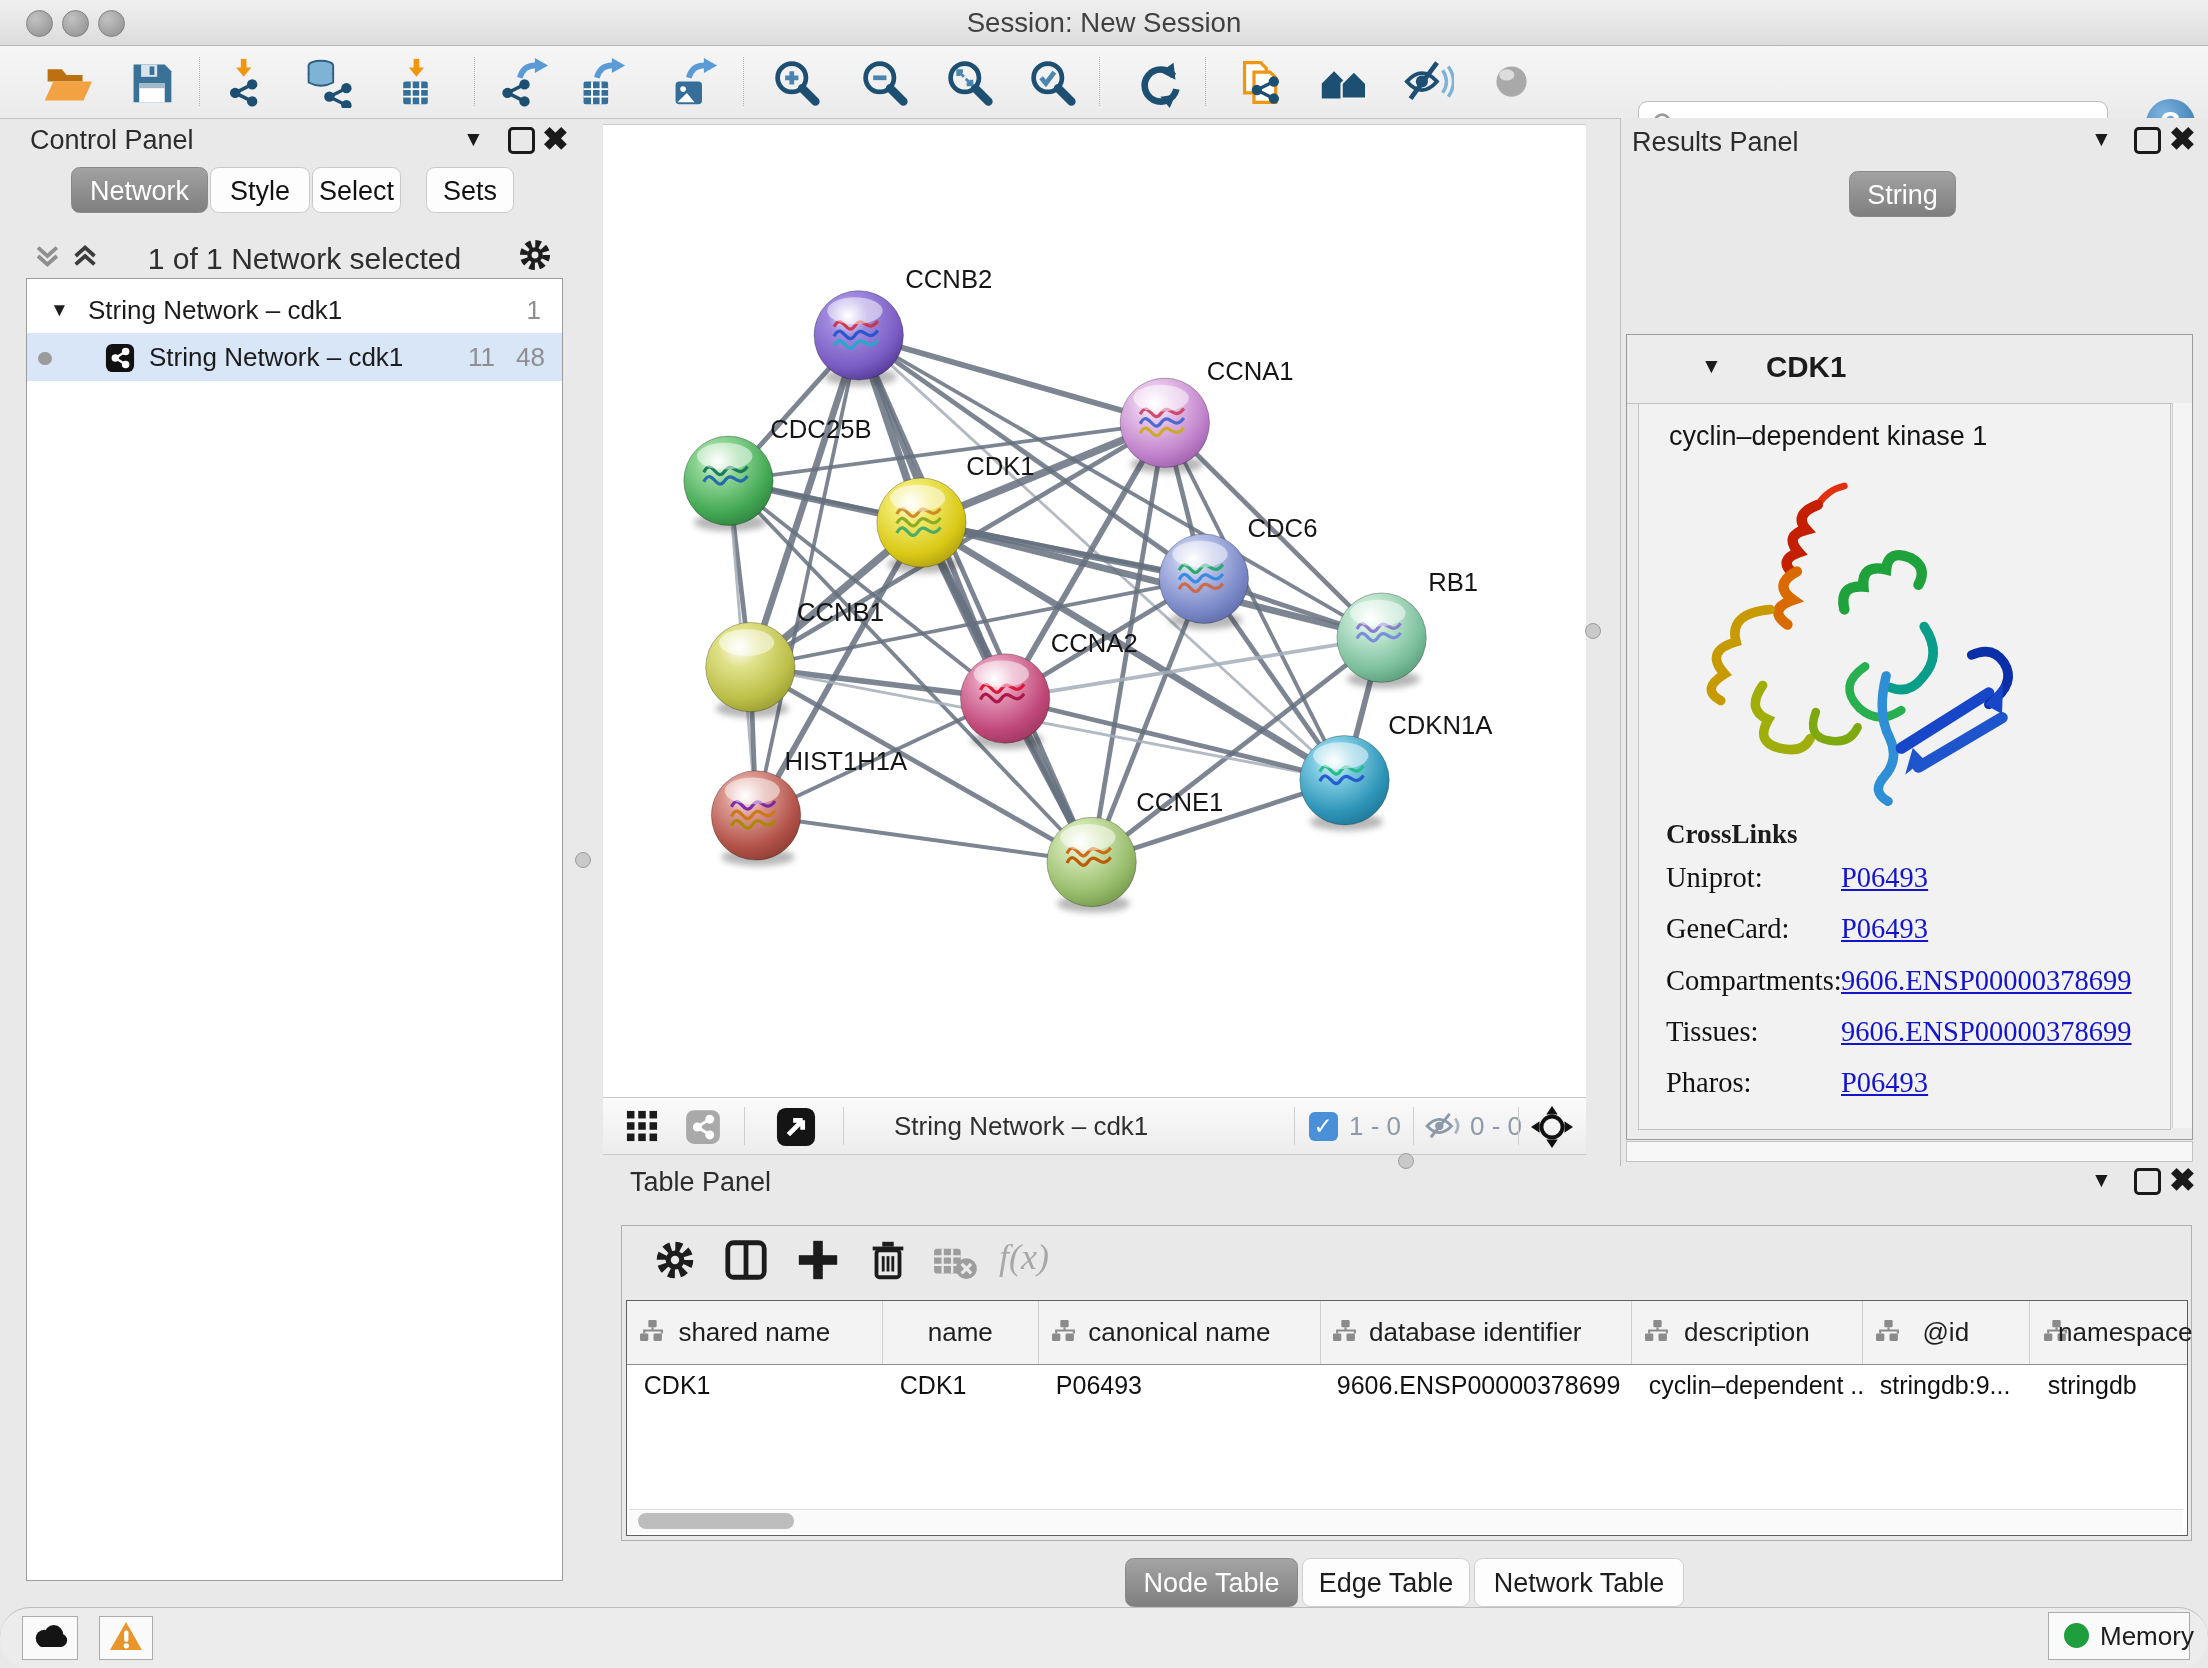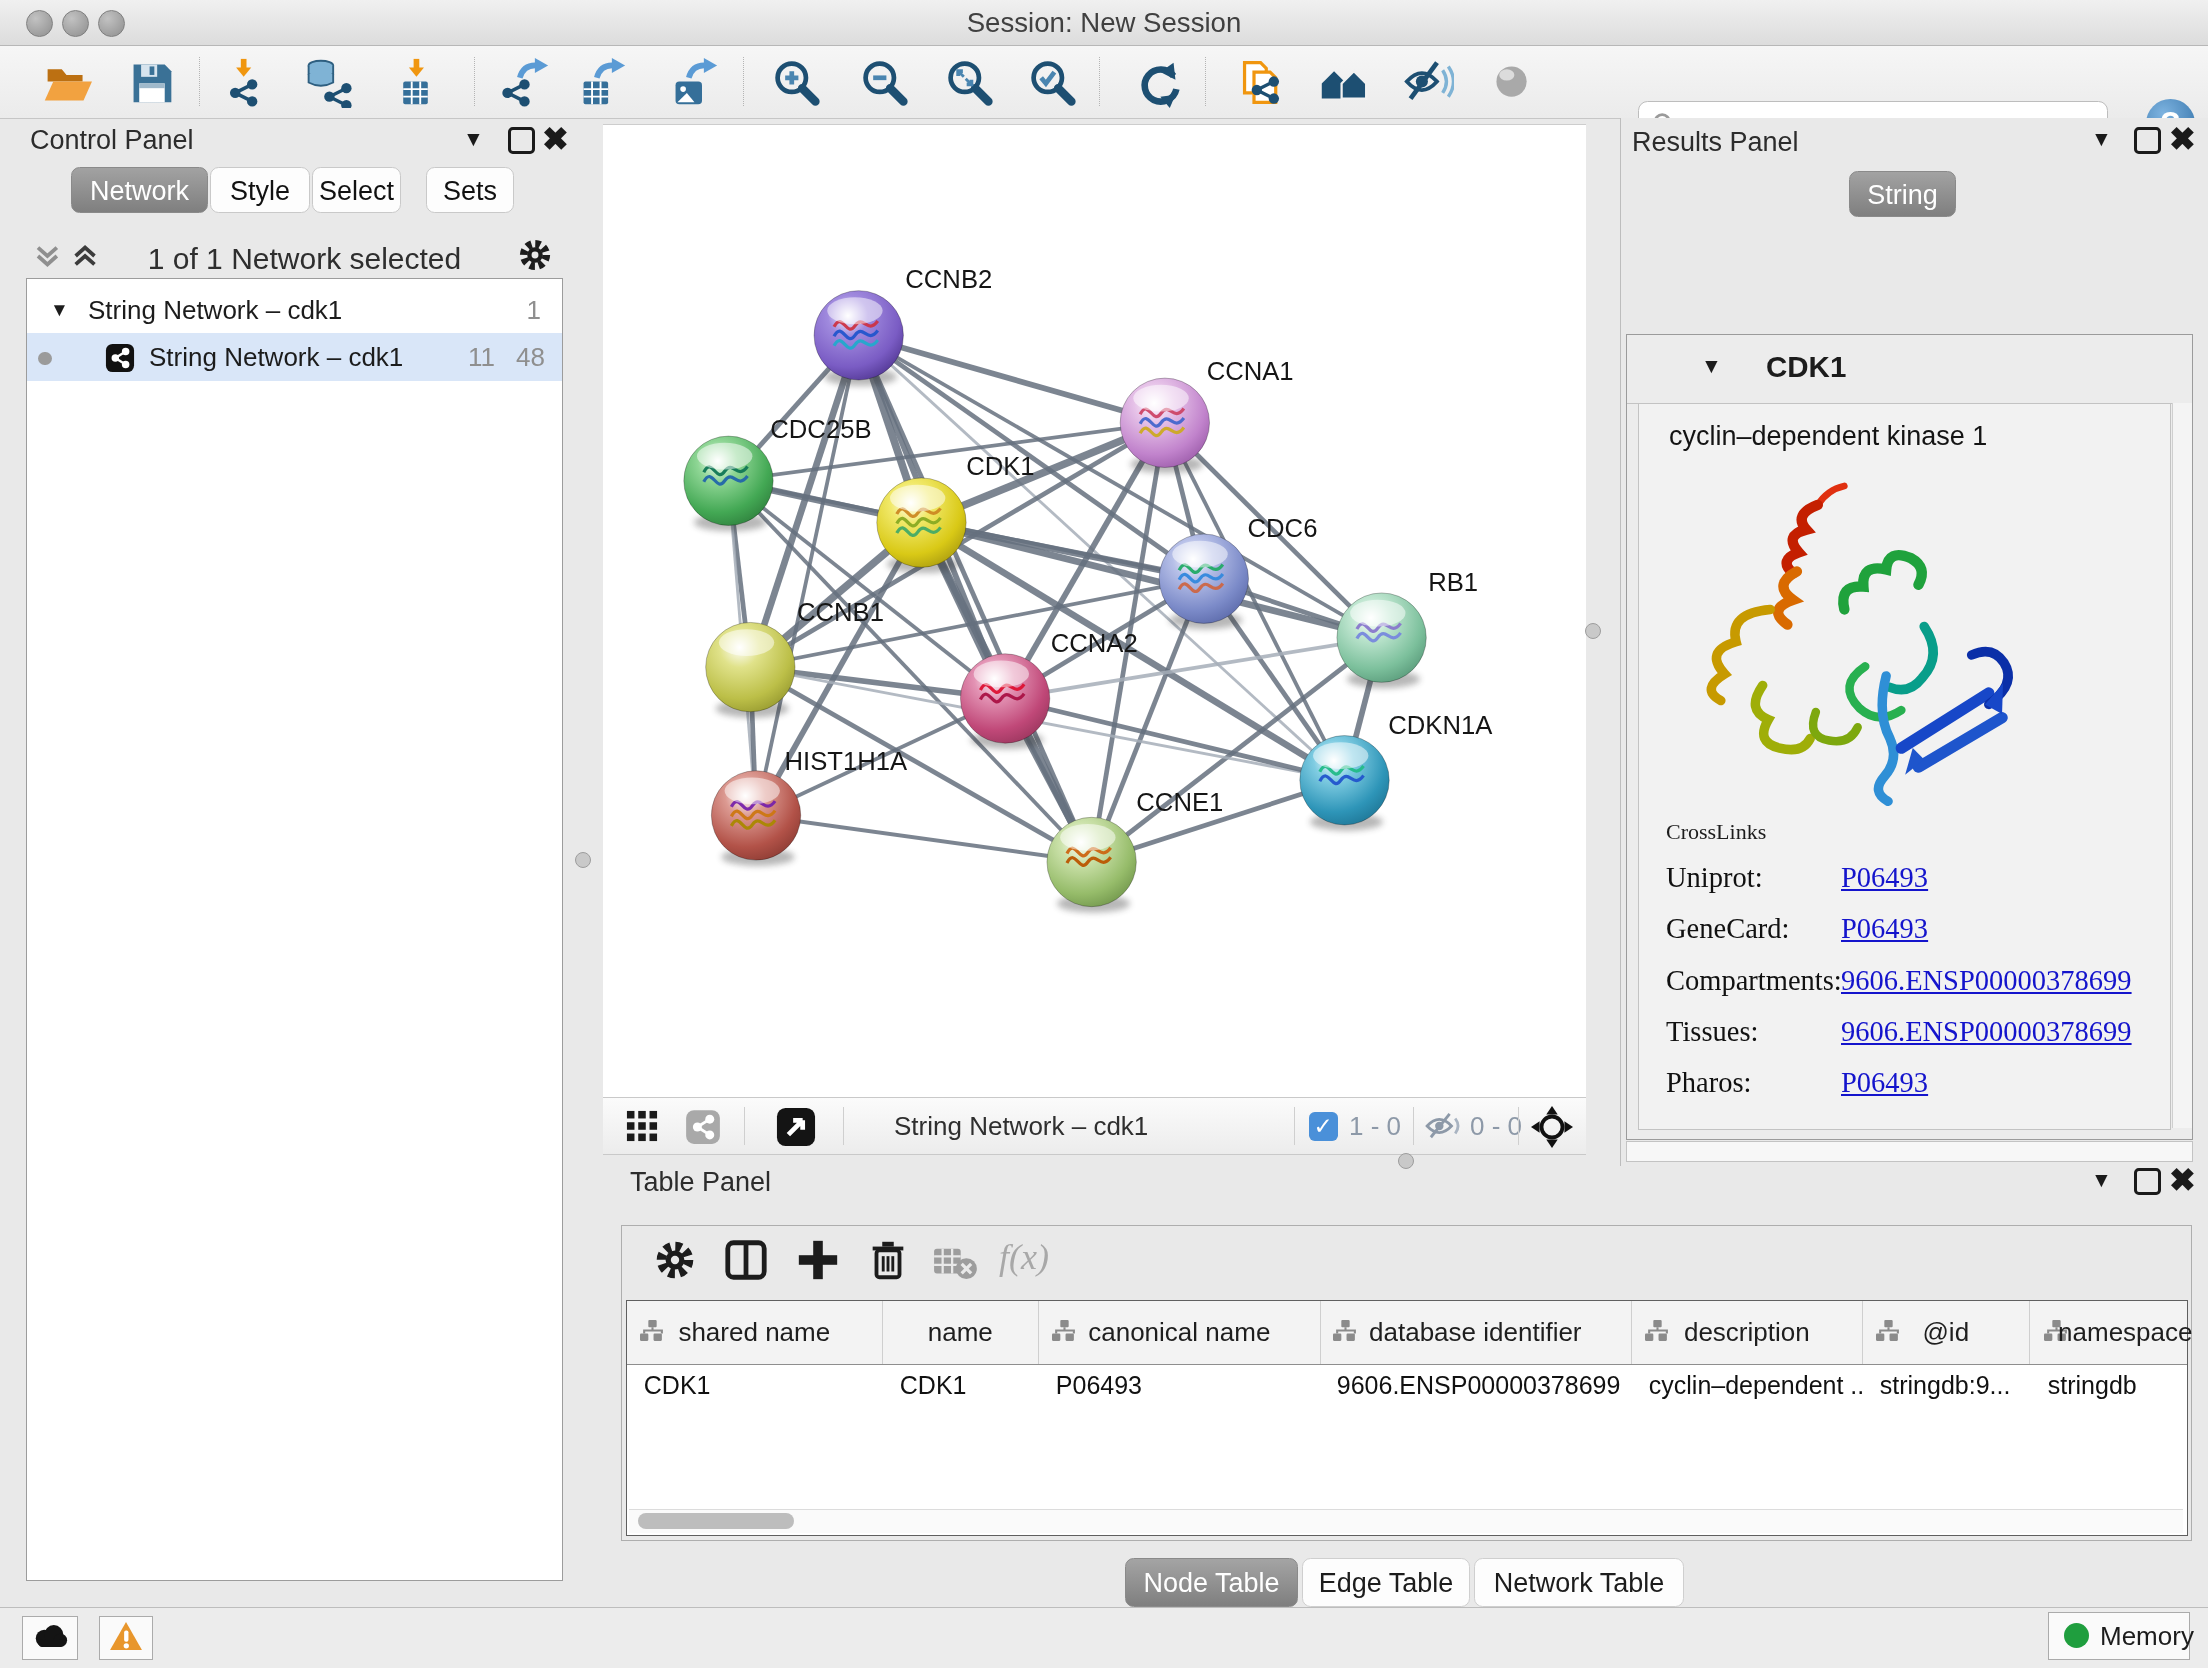--- a/index.html
+++ b/index.html
@@ -71,21 +71,21 @@
      font-size:26px;color:#1e1e1e;}
   .td-cell{position:absolute;top:70px;height:38px;font-size:25px;color:#111;padding-left:17px;box-sizing:border-box;
      overflow:hidden;white-space:nowrap;}
   #hscroll{position:absolute;left:1.9px;bottom:1.9px;width:1554px;height:23px;background:#fafafa;border-top:1px solid #dcdcdc;}
   #hthumb{position:absolute;left:9.5px;top:2.9px;width:156px;height:16px;border-radius:8.6px;background:#bdbdbd;}
   
   .bt-tab{position:absolute;top:1558px;height:49px;border-radius:8.6px;background:#fdfdfd;border:1px solid #cfcfcf;
      font-size:27px;text-align:center;line-height:49px;box-sizing:border-box;}
   .bt-tab.sel{background:linear-gradient(#a4a4a4,#7f7f7f);color:#fff;border:1px solid #8a8a8a;}
   
-  #statusbar{position:absolute;left:0;top:1607px;width:2208px;height:61px;background:#ececec;border-top:1.9px solid #bdbdbd;}
+  #statusbar{position:absolute;left:0;top:1607px;width:2208px;height:61px;background:#ececec;border-top:1.9px solid #bdbdbd;border-radius:30px;}
   .sb-btn{position:absolute;top:7.6px;height:42px;background:#fafafa;border:1.9px solid #ababab;}
   #memory-btn{position:absolute;left:2048px;top:3.8px;width:140px;height:46px;background:#fafafa;
      border:1.9px solid #ababab;font-size:26px;}
   .split-dot{position:absolute;width:14.3px;height:14.3px;border-radius:50%;background:#c9c9c9;border:1px solid #9d9d9d;}
   svg{display:block;}
 </style>
 </head>
 <body>
 
 <div id="app">
@@ -610,21 +610,21 @@
         <path d="M262 170 q20 30 -2 54 q-14 18 -34 10" stroke="#089e8a" stroke-width="10"></path>
         <path d="M222 222 q-10 40 4 66 q10 22 -6 40 q-14 16 4 26" stroke="#2f8fd6" stroke-width="10"></path>
         <path d="M238 298 L330 240" stroke="#1747c8" stroke-width="12"></path>
         <path d="M344 266 L256 318" stroke="#1e55cc" stroke-width="12"></path>
         <path d="M330 252 q30 -22 16 -44 q-12 -18 -34 -8" stroke="#0b2fa8" stroke-width="10"></path>
       </g>
       <polygon points="345,230 326,252 344,262" fill="#1747c8"></polygon>
       <polygon points="242,326 262,310 250,298" fill="#1e55cc"></polygon>
     </svg>
 
-    <div class="abs" style="left:27px;top:415px;font-family:'Liberation Serif',serif;font-size:22px;font-weight:normal">CrossLinks</div>
+    <div class="abs" style="left:27px;top:415px;font-family:'Liberation Serif',serif;font-size:27px;font-weight:bold">CrossLinks</div>
     <div id="crosslinks" class="abs" style="left:0;top:458px;width:100%;height:266px">
         <div class="xl-row" style="top: 0px; text-align: center;">
           <div class="xl-label" style="">Uniprot:</div>
           <a class="xl-value" href="#">P06493</a>
         </div>
         <div class="xl-row" style="top: 51px;">
           <div class="xl-label" style="">GeneCard:</div>
           <a class="xl-value" href="#">P06493</a>
         </div>
         <div class="xl-row" style="top: 103px;">

